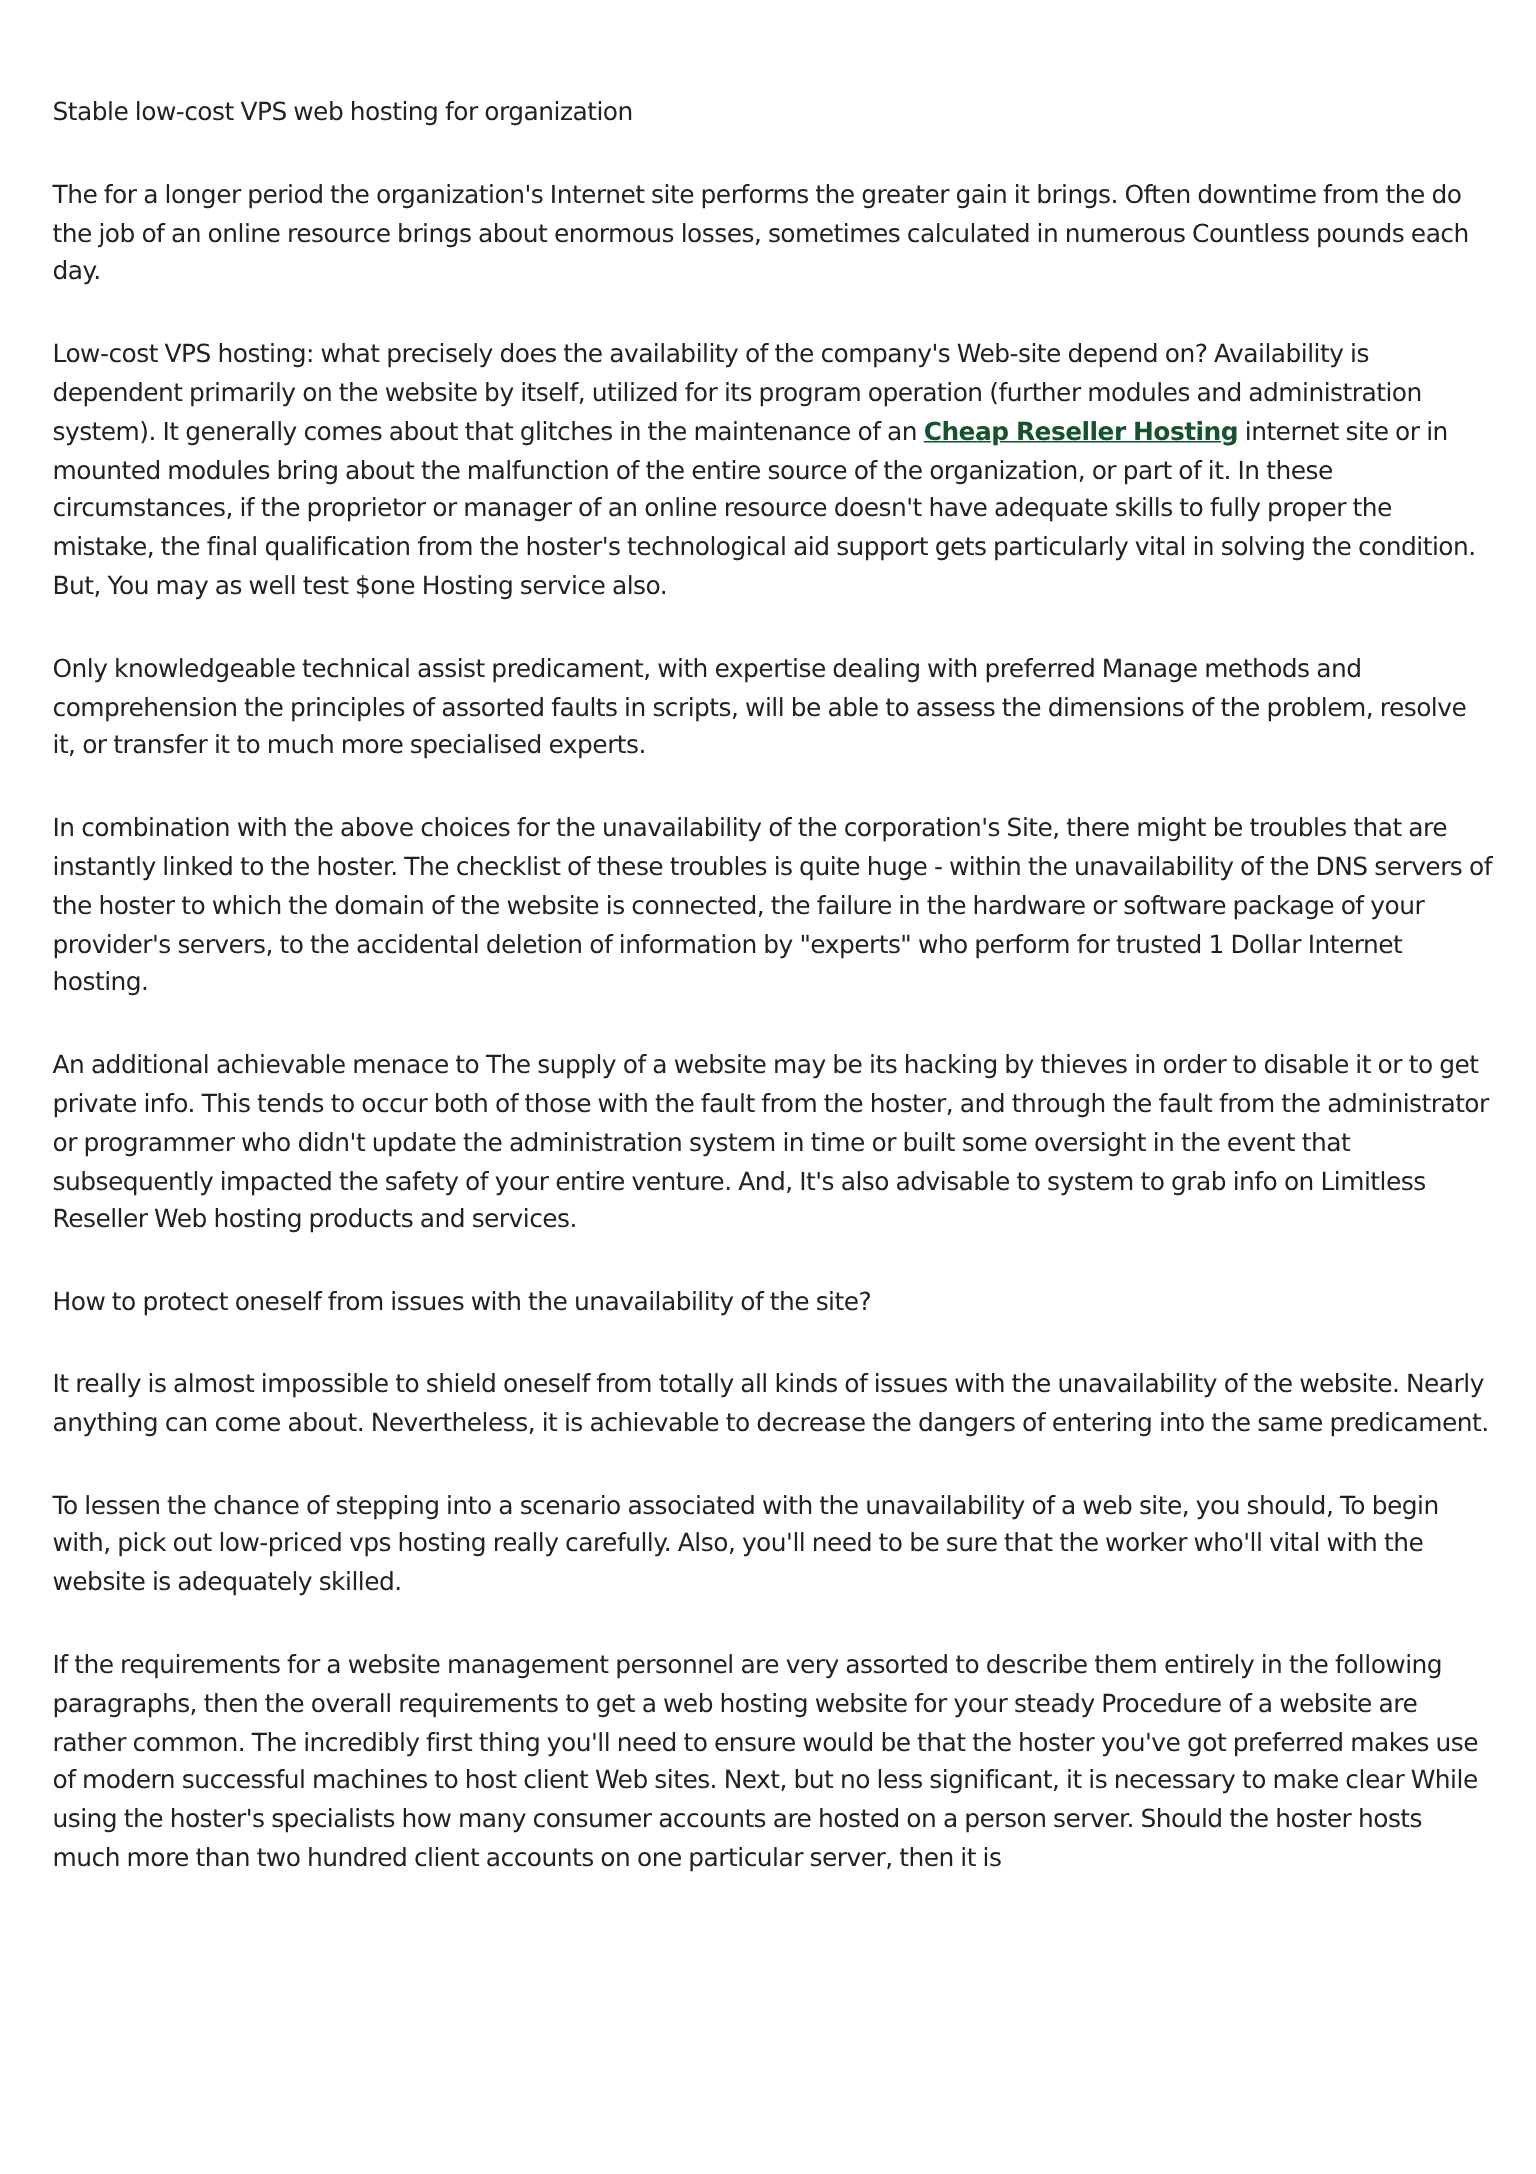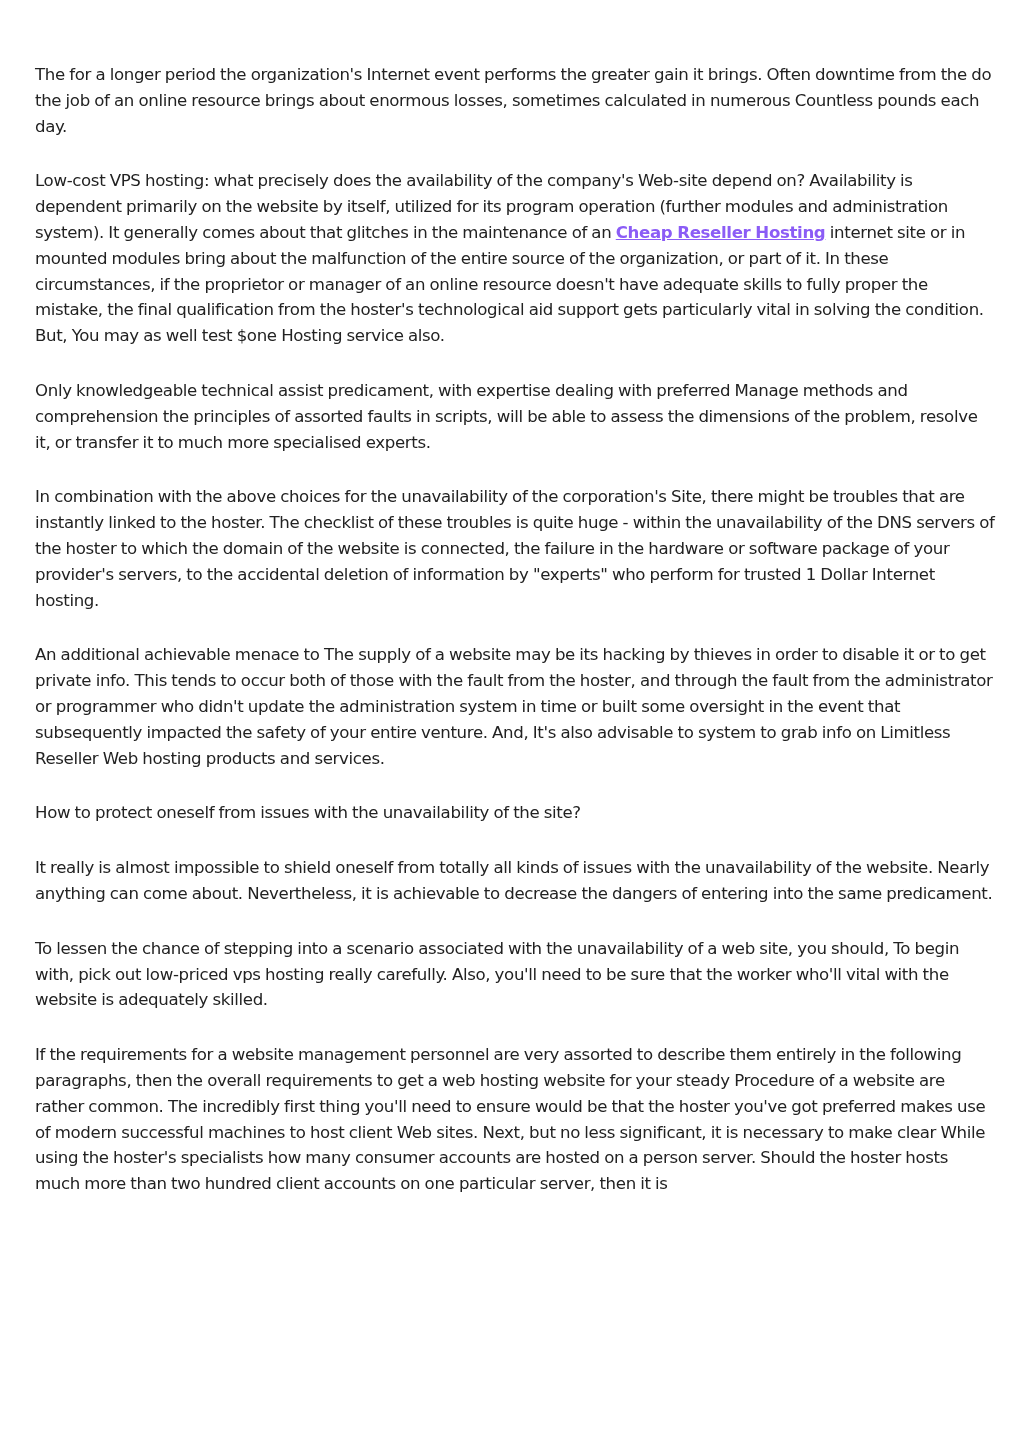--- a/index.html
+++ b/index.html
@@ -25,31 +25,32 @@
       letter-spacing: -0.35px;
       word-spacing: -0.5px;
     }
     .para {
       margin: 0 0 29px 0;
     }
     .para.heading {
       margin-bottom: 29px;
     }
     a.link {
-      color: #8b5cf6;
+      color: #14532d;
       font-weight: bold;
       text-decoration: underline;
     }
   </style>
 </head>
 <body>
 
 <div class="page">
+  <p class="para heading">Stable low-cost VPS web hosting for organization</p>
 
-  <p class="para">The for a longer period the organization's Internet event performs the greater gain it brings. Often downtime from the do the job of an online resource brings about enormous losses, sometimes calculated in numerous Countless pounds each day.</p>
+  <p class="para">The for a longer period the organization's Internet site performs the greater gain it brings. Often downtime from the do the job of an online resource brings about enormous losses, sometimes calculated in numerous Countless pounds each day.</p>
 
   <p class="para"><span>Low-cost VPS hosting: what precisely does the availability of the company's Web-site depend on? Availability is dependent primarily on the website by itself, utilized for its program operation (further modules and administration system). It generally comes about that glitches in the maintenance of an </span><a class="link" href="#">Cheap Reseller Hosting</a><span> internet site or in mounted modules bring about the malfunction of the entire source of the organization, or part of it. In these circumstances, if the proprietor or manager of an online resource doesn't have adequate skills to fully proper the mistake, the final qualification from the hoster's technological aid support gets particularly vital in solving the condition. But, You may as well test $one Hosting service also.</span></p>
 
   <p class="para">Only knowledgeable technical assist predicament, with expertise dealing with preferred Manage methods and comprehension the principles of assorted faults in scripts, will be able to assess the dimensions of the problem, resolve it, or transfer it to much more specialised experts.</p>
 
 
   <p class="para">In combination with the above choices for the unavailability of the corporation's Site, there might be troubles that are instantly linked to the hoster. The checklist of these troubles is quite huge - within the unavailability of the DNS servers of the hoster to which the domain of the website is connected, the failure in the hardware or software package of your provider's servers, to the accidental deletion of information by "experts" who perform for trusted 1 Dollar Internet hosting.</p>
 
   <p class="para">An additional achievable menace to The supply of a website may be its hacking by thieves in order to disable it or to get private info. This tends to occur both of those with the fault from the hoster, and through the fault from the administrator or programmer who didn't update the administration system in time or built some oversight in the event that subsequently impacted the safety of your entire venture. And, It's also advisable to system to grab info on Limitless Reseller Web hosting products and services.</p>
 

